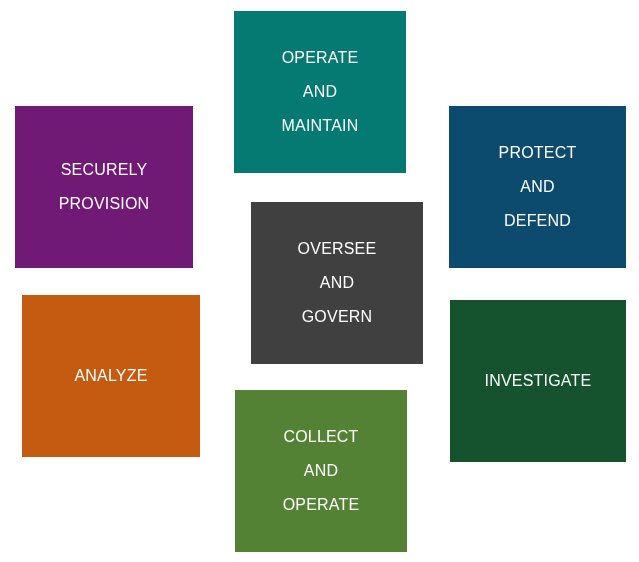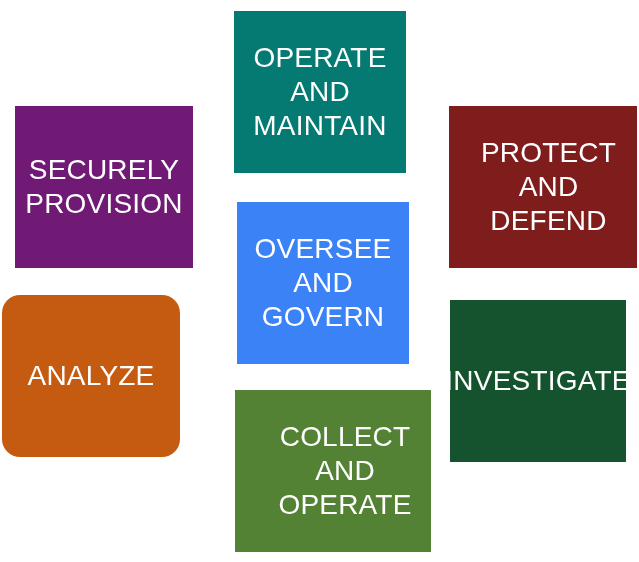--- a/index.html
+++ b/index.html
@@ -5,49 +5,49 @@
     html, body { margin: 0; padding: 0; }
     body {
       width: 639px; height: 562px; background: #ffffff;
       position: relative; overflow: hidden;
       font-family: "Liberation Sans", "DejaVu Sans", sans-serif;
     }
     .box {
       position: absolute;
       display: flex; align-items: center; justify-content: center;
       text-align: center; color: #ffffff;
-      font-size: 28px; line-height: 34px; letter-spacing: 0.2px;
+      font-size: 16px; line-height: 34px; letter-spacing: 0.2px;
     }
     .box .label { white-space: pre-line; }
   </style>
 </head>
 <body>
 
 <div class="box" style="left: 234px; top: 11px; width: 172px; height: 162px; background: rgb(4, 122, 114);">
   <span class="label">OPERATE
 AND
 MAINTAIN</span>
 </div>
 <div class="box" style="left: 15px; top: 106px; width: 178px; height: 162px; background: #701a75;">
   <span class="label">SECURELY
 PROVISION</span>
 </div>
-<div class="box" style="left: 449px; top: 106px; width: 177px; height: 162px; background: #7f1d1d; padding-left: 11px;">
+<div class="box" style="left: 449px; top: 106px; width: 177px; height: 162px; background: #0c4a6e;">
   <span class="label">PROTECT
 AND
 DEFEND</span>
 </div>
-<div class="box" style="left: 237px; top: 202px; width: 172px; height: 162px; background: #3b82f6;">
+<div class="box" style="left: 251px; top: 202px; width: 172px; height: 162px; background: #404040;">
   <span class="label">OVERSEE
 AND
 GOVERN</span>
 </div>
-<div class="box" style="left: 2px; top: 295px; width: 178px; height: 162px; background: rgb(197, 90, 17); border-radius: 18px;">
+<div class="box" style="left: 22px; top: 295px; width: 178px; height: 162px; background: rgb(197, 90, 17);">
   <span class="label">ANALYZE</span>
 </div>
 <div class="box" style="left: 450px; top: 300px; width: 176px; height: 162px; background: #14532d;">
   <span class="label">INVESTIGATE</span>
 </div>
-<div class="box" style="left: 235px; top: 390px; width: 172px; height: 162px; background: rgb(84, 130, 53); padding-left: 24px;">
+<div class="box" style="left: 235px; top: 390px; width: 172px; height: 162px; background: rgb(84, 130, 53);">
   <span class="label">COLLECT
 AND
 OPERATE</span>
 </div>
 
 </body></html>

